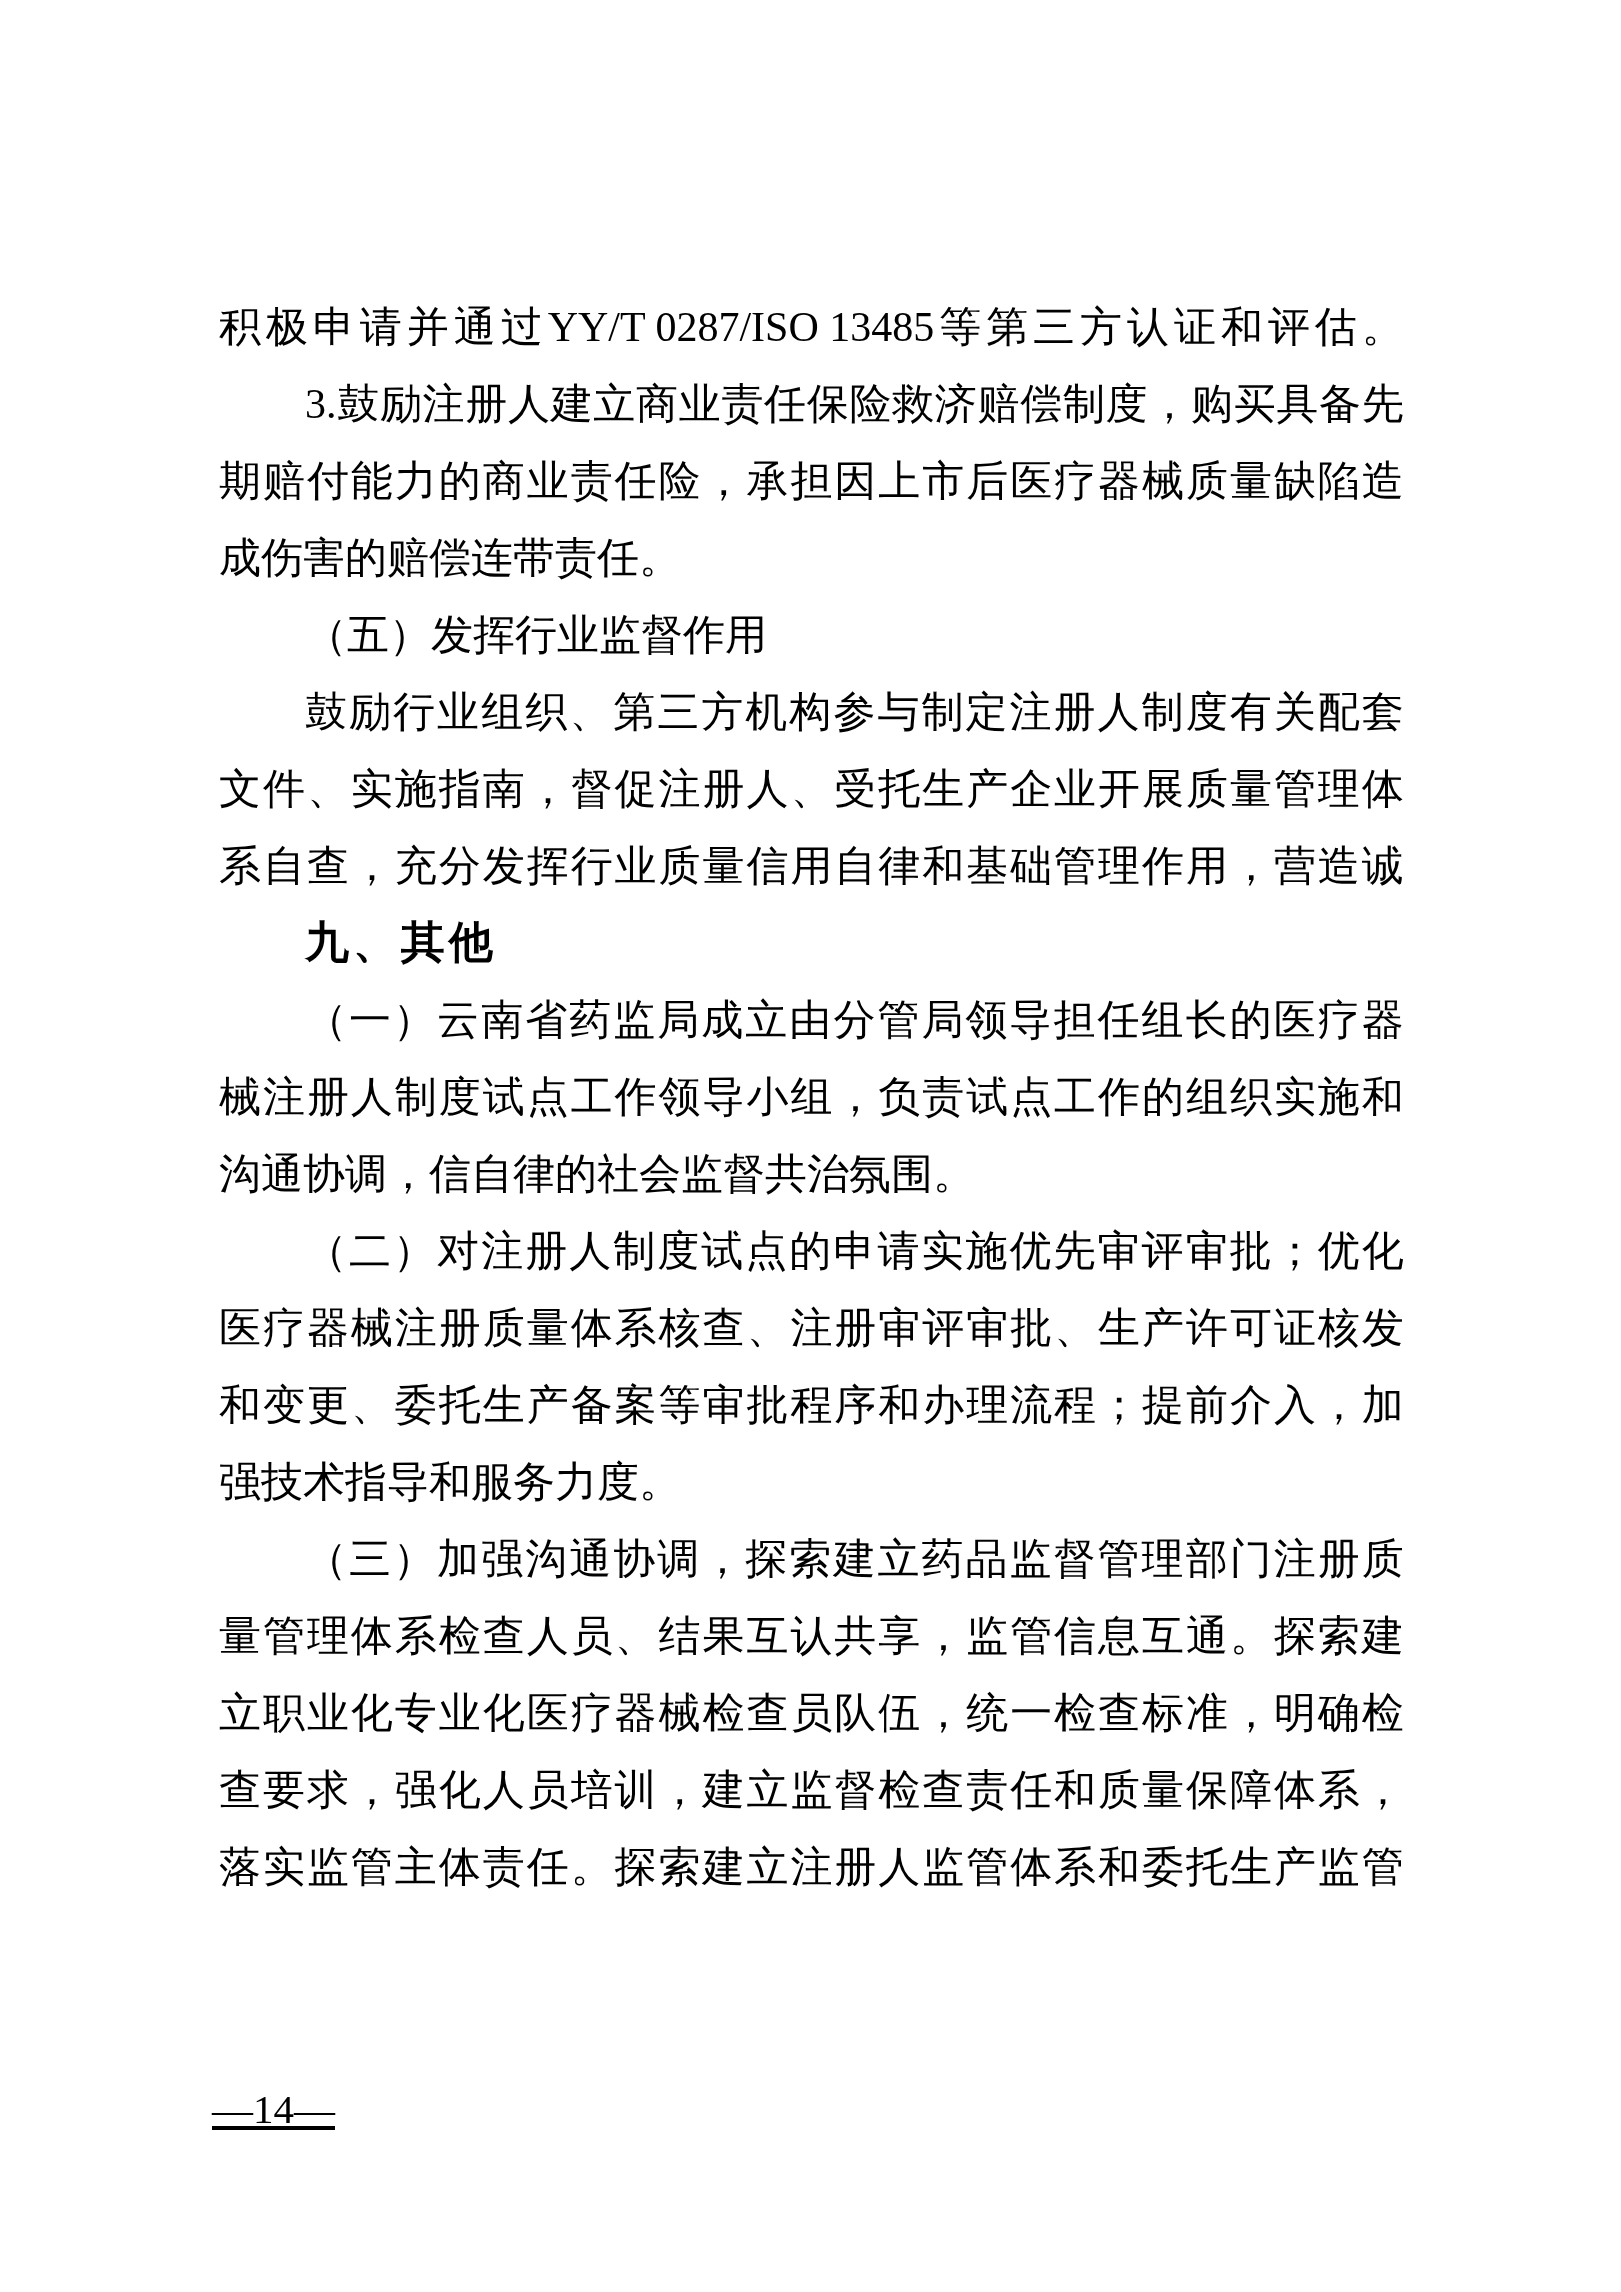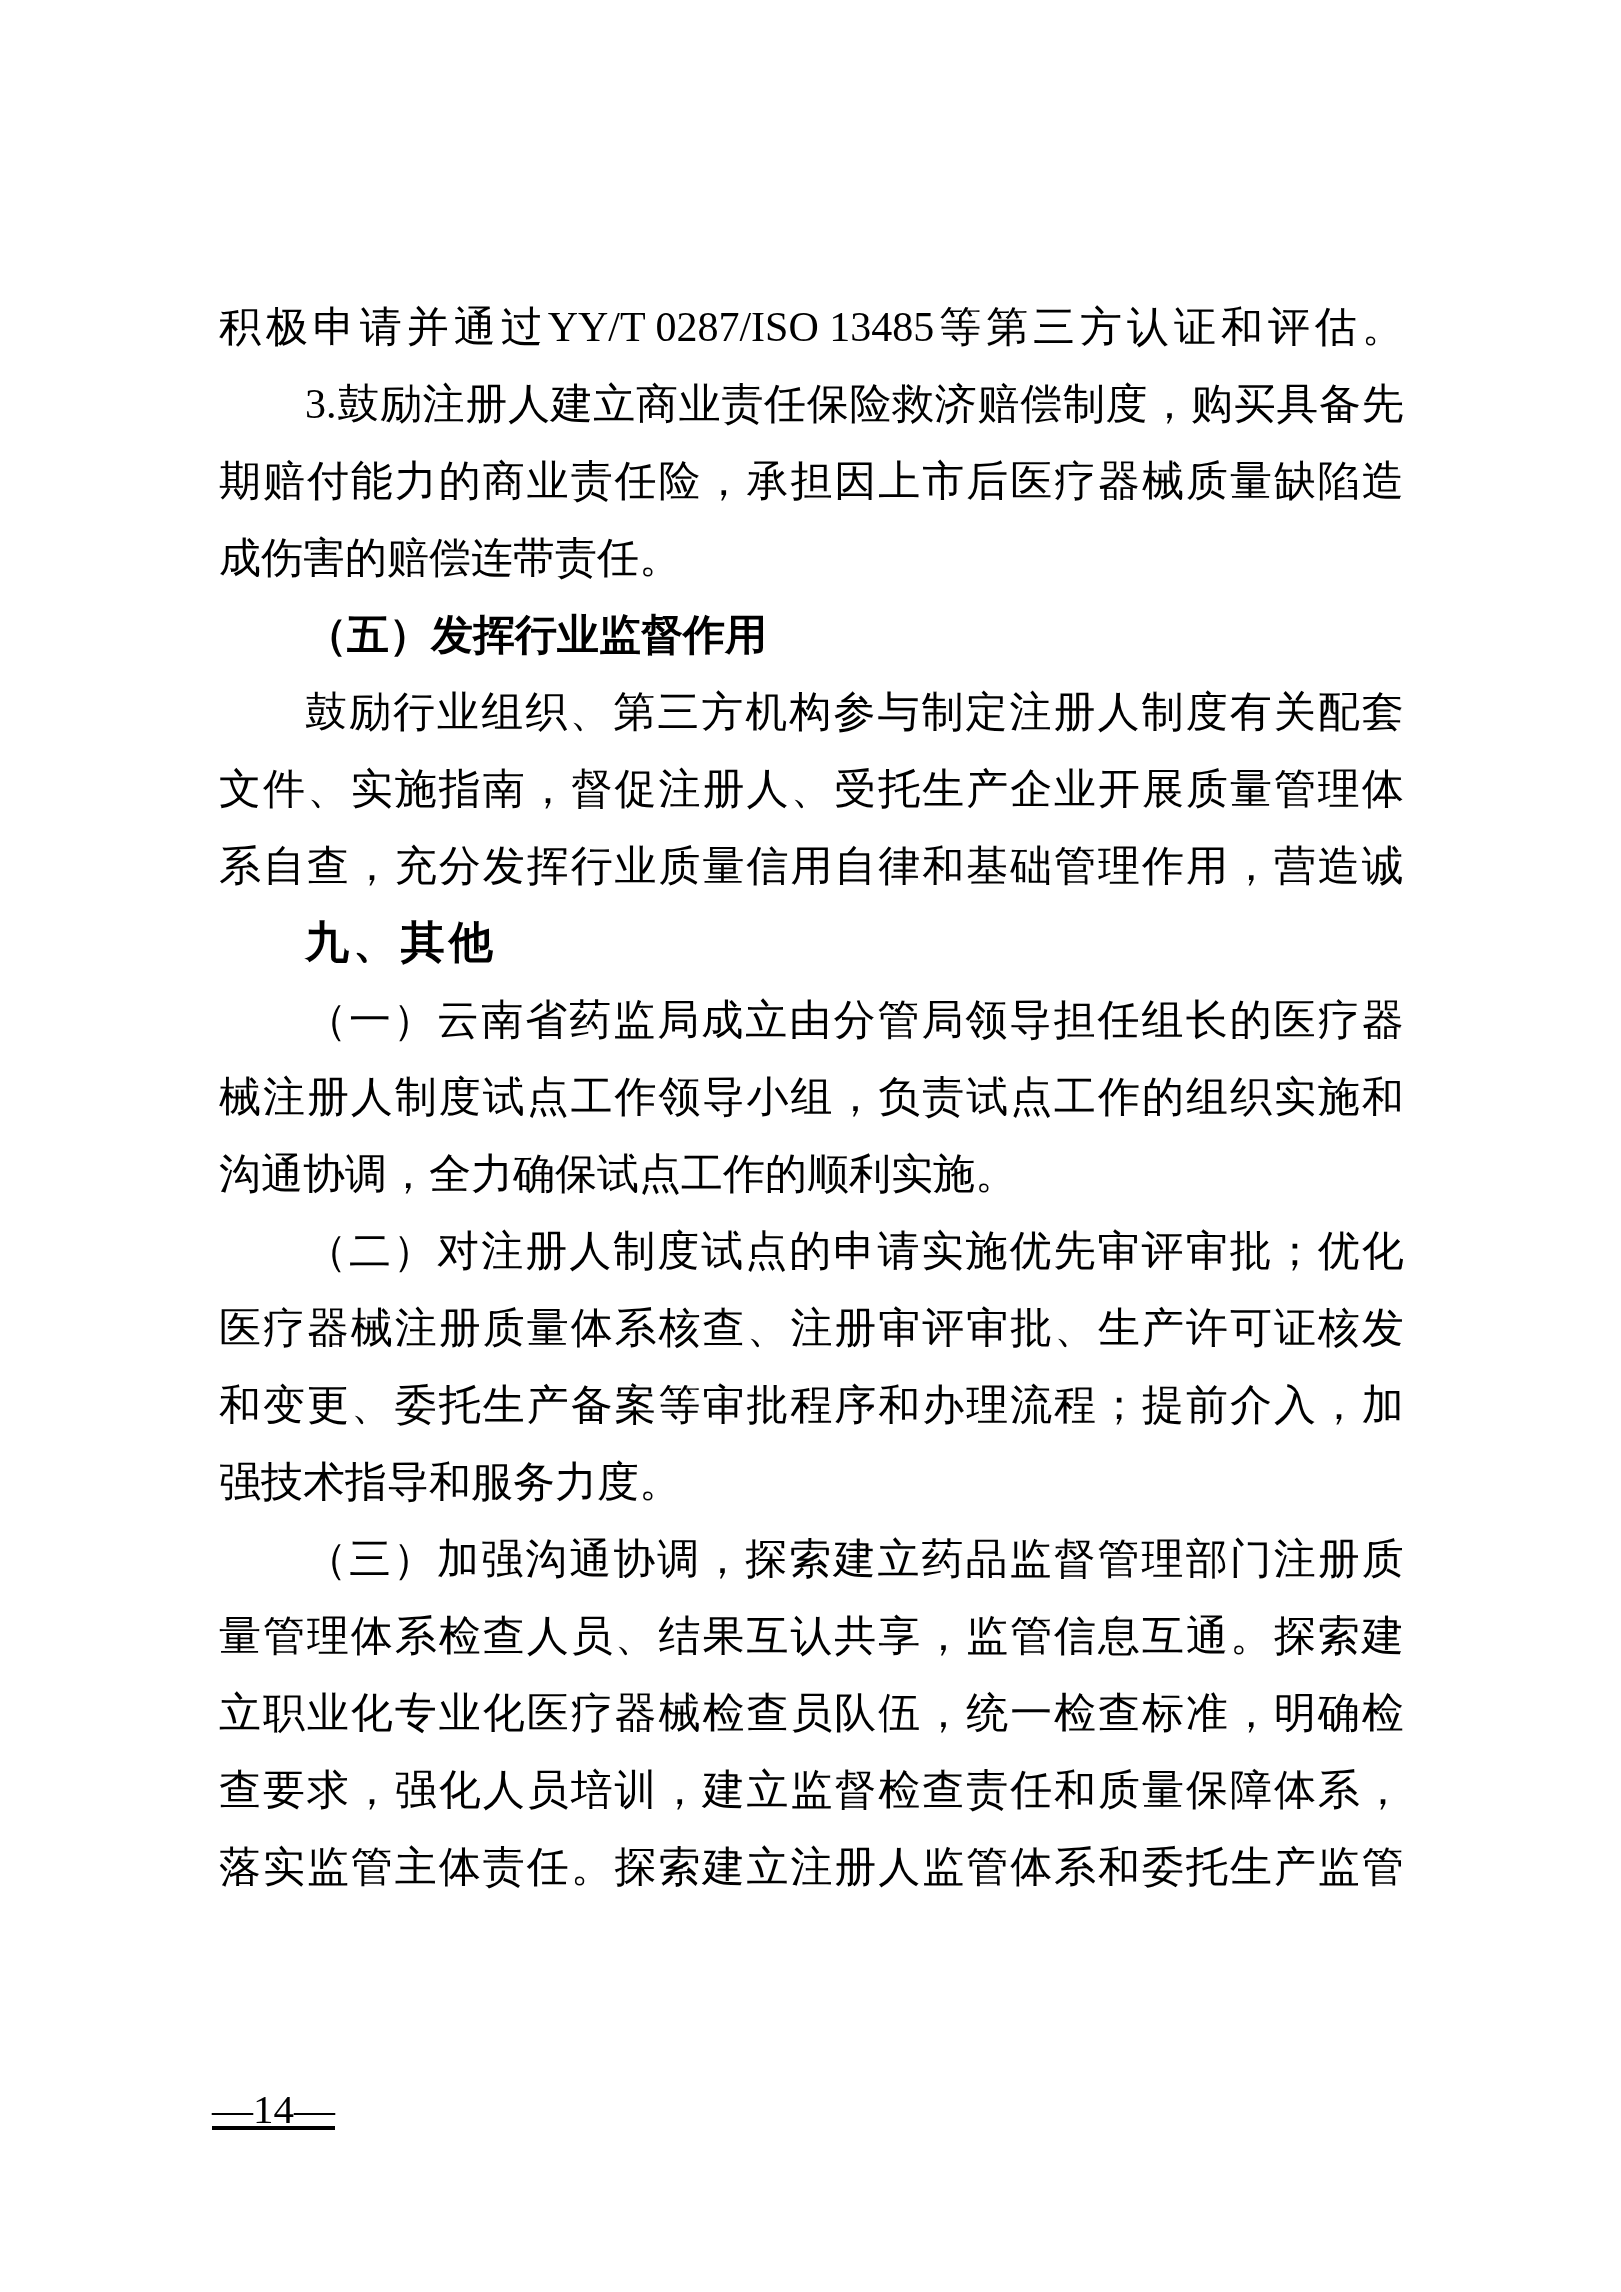--- a/index.html
+++ b/index.html
@@ -22,21 +22,21 @@
     height: 77px;
     display: flex;
     align-items: center;
     font-size: 42px;
     line-height: 1;
     white-space: pre;
   }
   .line.justify { justify-content: space-between; }
   .line.indent { padding-left: 86px; }
   .line span { display: inline-block; white-space: pre; }
-  .heading-kai { font-weight: bold; }
+  .heading-kai { font-weight: normal; }
   .heading-hei {
     font-family: Liberation Serif, serif;
     font-weight: bold;
     font-size: 44px;
     letter-spacing: 3.9px;
   }
   .footer {
     position: absolute;
     left: 212px;
     top: 2086px;
@@ -54,21 +54,21 @@
       <div class="line  indent justify"><span>3.</span><span>鼓</span><span>励</span><span>注</span><span>册</span><span>人</span><span>建</span><span>立</span><span>商</span><span>业</span><span>责</span><span>任</span><span>保</span><span>险</span><span>救</span><span>济</span><span>赔</span><span>偿</span><span>制</span><span>度</span><span>，</span><span>购</span><span>买</span><span>具</span><span>备</span><span>先</span></div>
       <div class="line  justify"><span>期</span><span>赔</span><span>付</span><span>能</span><span>力</span><span>的</span><span>商</span><span>业</span><span>责</span><span>任</span><span>险</span><span>，</span><span>承</span><span>担</span><span>因</span><span>上</span><span>市</span><span>后</span><span>医</span><span>疗</span><span>器</span><span>械</span><span>质</span><span>量</span><span>缺</span><span>陷</span><span>造</span></div>
       <div class="line ">成伤害的赔偿连带责任。</div>
       <div class="line heading-kai indent">（五）发挥行业监督作用</div>
       <div class="line  indent justify"><span>鼓</span><span>励</span><span>行</span><span>业</span><span>组</span><span>织</span><span>、</span><span>第</span><span>三</span><span>方</span><span>机</span><span>构</span><span>参</span><span>与</span><span>制</span><span>定</span><span>注</span><span>册</span><span>人</span><span>制</span><span>度</span><span>有</span><span>关</span><span>配</span><span>套</span></div>
       <div class="line  justify"><span>文</span><span>件</span><span>、</span><span>实</span><span>施</span><span>指</span><span>南</span><span>，</span><span>督</span><span>促</span><span>注</span><span>册</span><span>人</span><span>、</span><span>受</span><span>托</span><span>生</span><span>产</span><span>企</span><span>业</span><span>开</span><span>展</span><span>质</span><span>量</span><span>管</span><span>理</span><span>体</span></div>
       <div class="line  justify"><span>系</span><span>自</span><span>查</span><span>，</span><span>充</span><span>分</span><span>发</span><span>挥</span><span>行</span><span>业</span><span>质</span><span>量</span><span>信</span><span>用</span><span>自</span><span>律</span><span>和</span><span>基</span><span>础</span><span>管</span><span>理</span><span>作</span><span>用</span><span>，</span><span>营</span><span>造</span><span>诚</span></div>
       <div class="line heading-hei indent">九、其他</div>
       <div class="line  indent justify"><span>（</span><span>一</span><span>）</span><span>云</span><span>南</span><span>省</span><span>药</span><span>监</span><span>局</span><span>成</span><span>立</span><span>由</span><span>分</span><span>管</span><span>局</span><span>领</span><span>导</span><span>担</span><span>任</span><span>组</span><span>长</span><span>的</span><span>医</span><span>疗</span><span>器</span></div>
       <div class="line  justify"><span>械</span><span>注</span><span>册</span><span>人</span><span>制</span><span>度</span><span>试</span><span>点</span><span>工</span><span>作</span><span>领</span><span>导</span><span>小</span><span>组</span><span>，</span><span>负</span><span>责</span><span>试</span><span>点</span><span>工</span><span>作</span><span>的</span><span>组</span><span>织</span><span>实</span><span>施</span><span>和</span></div>
-      <div class="line ">沟通协调，全力确保试点工作的顺利实施。</div>
+      <div class="line ">沟通协调，信自律的社会监督共治氛围。</div>
       <div class="line  indent justify"><span>（</span><span>二</span><span>）</span><span>对</span><span>注</span><span>册</span><span>人</span><span>制</span><span>度</span><span>试</span><span>点</span><span>的</span><span>申</span><span>请</span><span>实</span><span>施</span><span>优</span><span>先</span><span>审</span><span>评</span><span>审</span><span>批</span><span>；</span><span>优</span><span>化</span></div>
       <div class="line  justify"><span>医</span><span>疗</span><span>器</span><span>械</span><span>注</span><span>册</span><span>质</span><span>量</span><span>体</span><span>系</span><span>核</span><span>查</span><span>、</span><span>注</span><span>册</span><span>审</span><span>评</span><span>审</span><span>批</span><span>、</span><span>生</span><span>产</span><span>许</span><span>可</span><span>证</span><span>核</span><span>发</span></div>
       <div class="line  justify"><span>和</span><span>变</span><span>更</span><span>、</span><span>委</span><span>托</span><span>生</span><span>产</span><span>备</span><span>案</span><span>等</span><span>审</span><span>批</span><span>程</span><span>序</span><span>和</span><span>办</span><span>理</span><span>流</span><span>程</span><span>；</span><span>提</span><span>前</span><span>介</span><span>入</span><span>，</span><span>加</span></div>
       <div class="line ">强技术指导和服务力度。</div>
       <div class="line  indent justify"><span>（</span><span>三</span><span>）</span><span>加</span><span>强</span><span>沟</span><span>通</span><span>协</span><span>调</span><span>，</span><span>探</span><span>索</span><span>建</span><span>立</span><span>药</span><span>品</span><span>监</span><span>督</span><span>管</span><span>理</span><span>部</span><span>门</span><span>注</span><span>册</span><span>质</span></div>
       <div class="line  justify"><span>量</span><span>管</span><span>理</span><span>体</span><span>系</span><span>检</span><span>查</span><span>人</span><span>员</span><span>、</span><span>结</span><span>果</span><span>互</span><span>认</span><span>共</span><span>享</span><span>，</span><span>监</span><span>管</span><span>信</span><span>息</span><span>互</span><span>通</span><span>。</span><span>探</span><span>索</span><span>建</span></div>
       <div class="line  justify"><span>立</span><span>职</span><span>业</span><span>化</span><span>专</span><span>业</span><span>化</span><span>医</span><span>疗</span><span>器</span><span>械</span><span>检</span><span>查</span><span>员</span><span>队</span><span>伍</span><span>，</span><span>统</span><span>一</span><span>检</span><span>查</span><span>标</span><span>准</span><span>，</span><span>明</span><span>确</span><span>检</span></div>
       <div class="line  justify"><span>查</span><span>要</span><span>求</span><span>，</span><span>强</span><span>化</span><span>人</span><span>员</span><span>培</span><span>训</span><span>，</span><span>建</span><span>立</span><span>监</span><span>督</span><span>检</span><span>查</span><span>责</span><span>任</span><span>和</span><span>质</span><span>量</span><span>保</span><span>障</span><span>体</span><span>系</span><span>，</span></div>
       <div class="line  justify"><span>落</span><span>实</span><span>监</span><span>管</span><span>主</span><span>体</span><span>责</span><span>任</span><span>。</span><span>探</span><span>索</span><span>建</span><span>立</span><span>注</span><span>册</span><span>人</span><span>监</span><span>管</span><span>体</span><span>系</span><span>和</span><span>委</span><span>托</span><span>生</span><span>产</span><span>监</span><span>管</span></div>
     </div>

